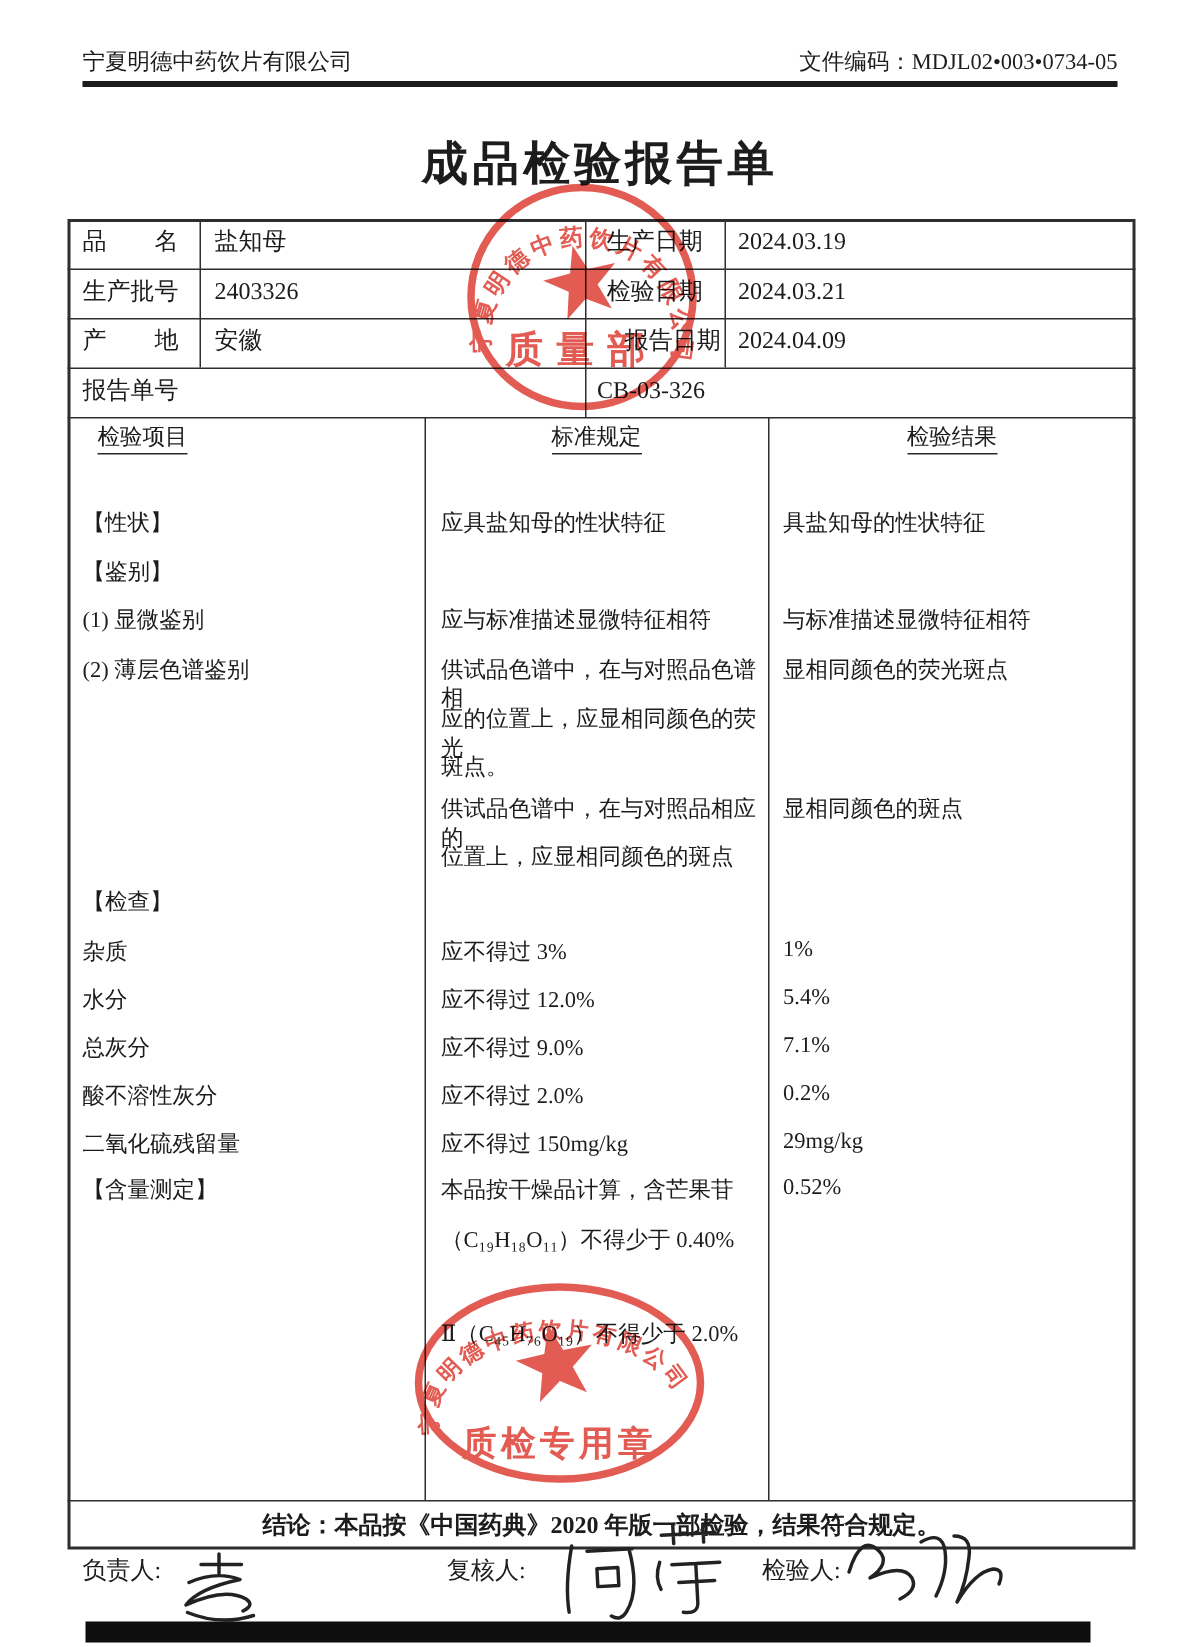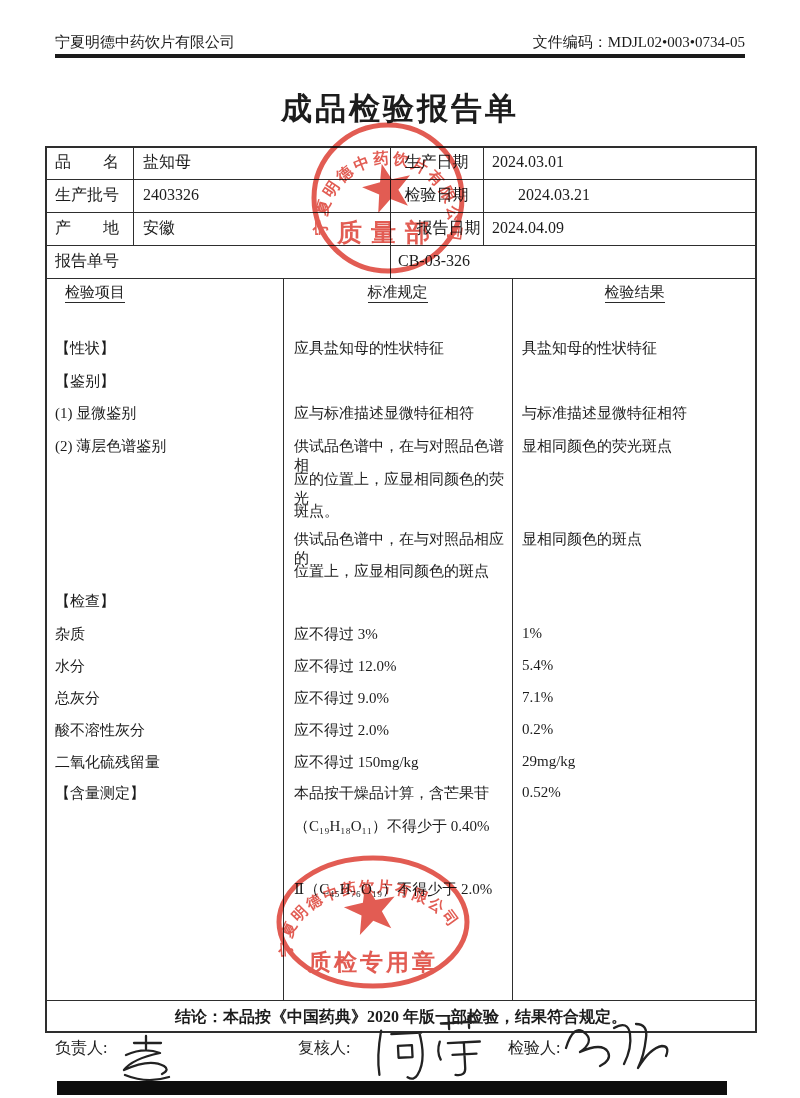--- a/index.html
+++ b/index.html
@@ -41,26 +41,26 @@
   <div class="vline" style="left:483px;top:146px;height:99px;"></div>
 
   <div class="vline" style="left:283px;top:278px;height:722px;"></div>
   <div class="vline" style="left:512px;top:278px;height:722px;"></div>
 
   <div class="hline" style="left:45px;top:1000px;width:712px;"></div>
 
   <div class="abs t16" style="left:55px;top:152px;">品　　名</div>
   <div class="abs t16" style="left:143px;top:152px;">盐知母</div>
   <div class="abs t16" style="left:390px;top:152px;width:93px;text-align:center;">生产日期</div>
-  <div class="abs t16" style="left:492px;top:152px;">2024.03.01</div>
+  <div class="abs t16" style="left:492px;top:152px;">2024.03.19</div>
 
   <div class="abs t16" style="left:55px;top:185px;">生产批号</div>
   <div class="abs t16" style="left:143px;top:185px;">2403326</div>
   <div class="abs t16" style="left:390px;top:185px;width:93px;text-align:center;">检验日期</div>
-  <div class="abs t16" style="left:492px;top:185px;margin-left:26px;">2024.03.21</div>
+  <div class="abs t16" style="left:492px;top:185px;">2024.03.21</div>
 
   <div class="abs t16" style="left:55px;top:218px;">产　　地</div>
   <div class="abs t16" style="left:143px;top:218px;">安徽</div>
   <div class="abs t16" style="left:390px;top:218px;width:93px;text-align:center;margin-left:12px;">报告日期</div>
   <div class="abs t16" style="left:492px;top:218px;">2024.04.09</div>
 
   <div class="abs t16" style="left:55px;top:251px;">报告单号</div>
   <div class="abs t16" style="left:398px;top:251px;">CB-03-326</div>
 
   <div class="abs t15" style="left:65px;top:283px;">

